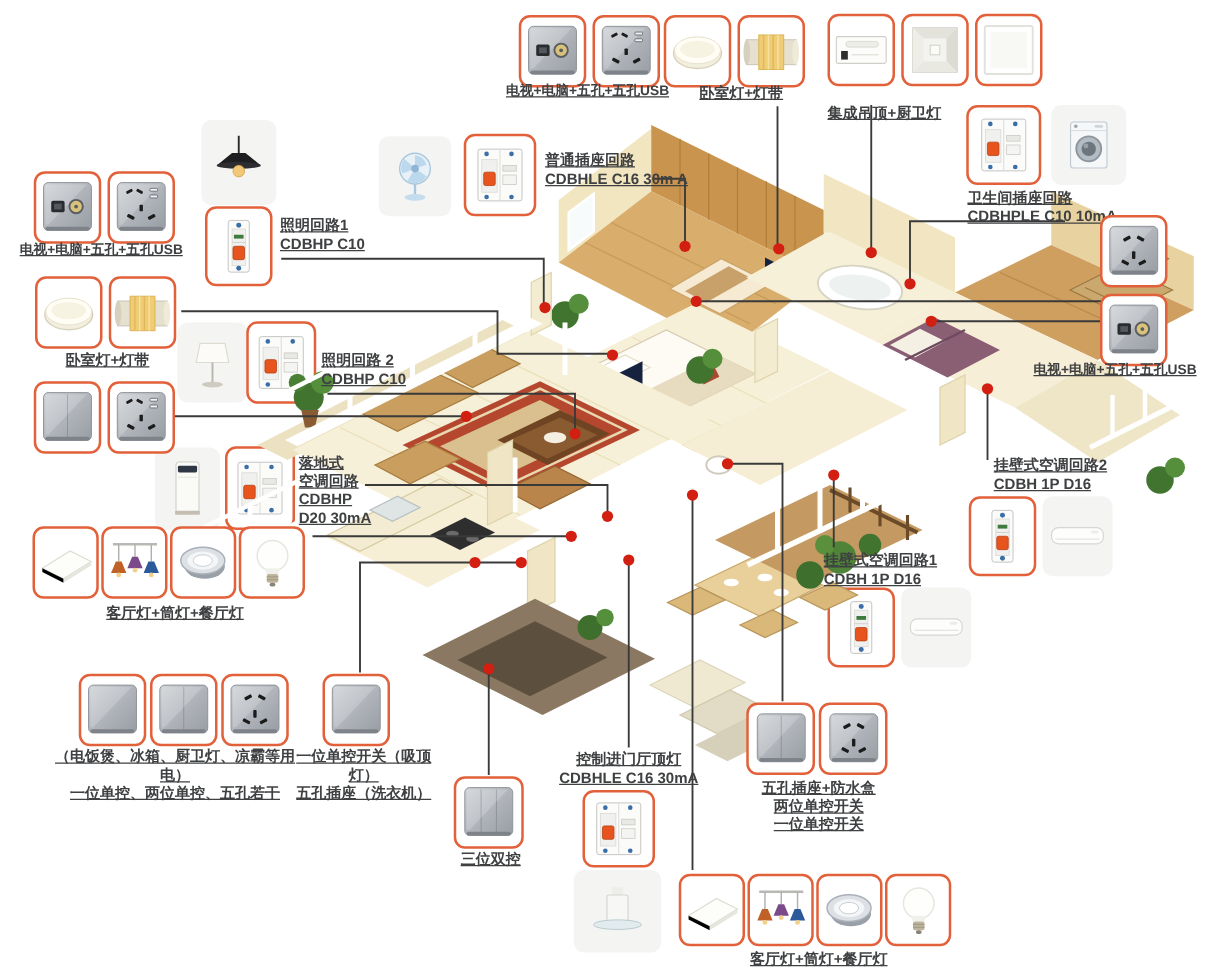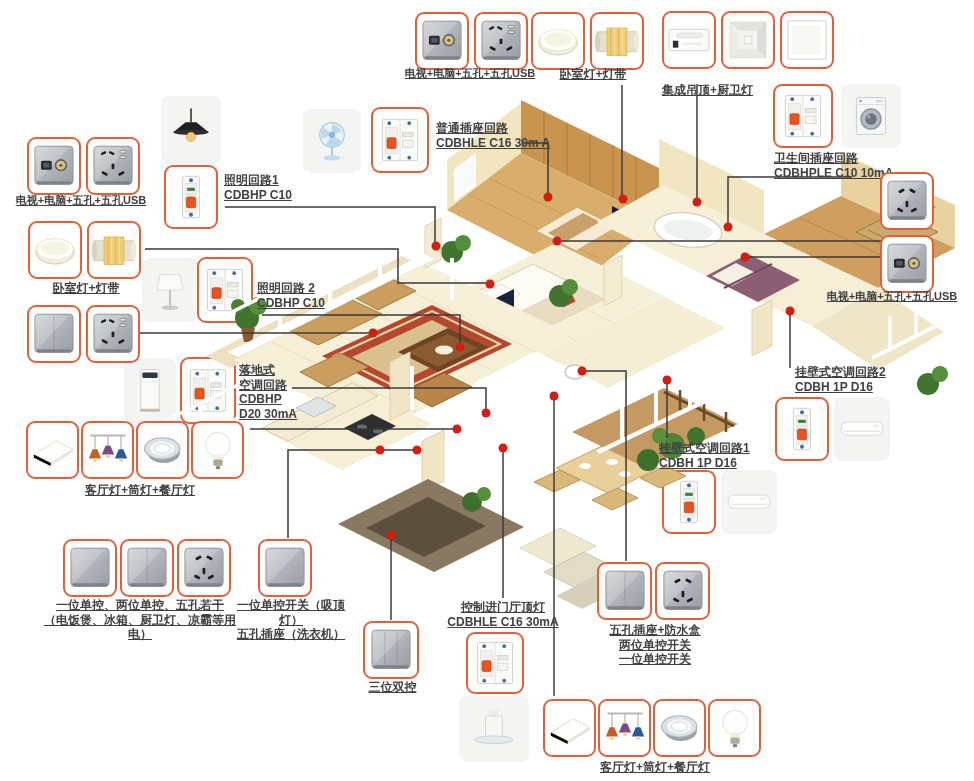--- a/index.html
+++ b/index.html
@@ -644,22 +644,22 @@
           <use href="#sym-switch2"></use>
         </svg>
       </div>
   <div class="tile b">
         <svg class="prod">
           <use href="#sym-socket5"></use>
         </svg>
       </div>
 </div>
 <div class="lbl" style="left:35px;top:598px;width:210px">
+  <div>（电饭煲、冰箱、厨卫灯、凉霸等用电）</div>
   <div>一位单控、两位单控、五孔若干</div>
-  <div>（电饭煲、冰箱、厨卫灯、凉霸等用电）</div>
 </div>
 
 <div class="tile b" style="position:absolute;left:258px;top:539px">
       <svg class="prod">
         <use href="#sym-switch1"></use>
       </svg>
     </div>
 <div class="lbl" style="left:228px;top:598px;width:126px">
   <div>一位单控开关（吸顶灯）</div>
   <div>五孔插座（洗衣机）</div>

